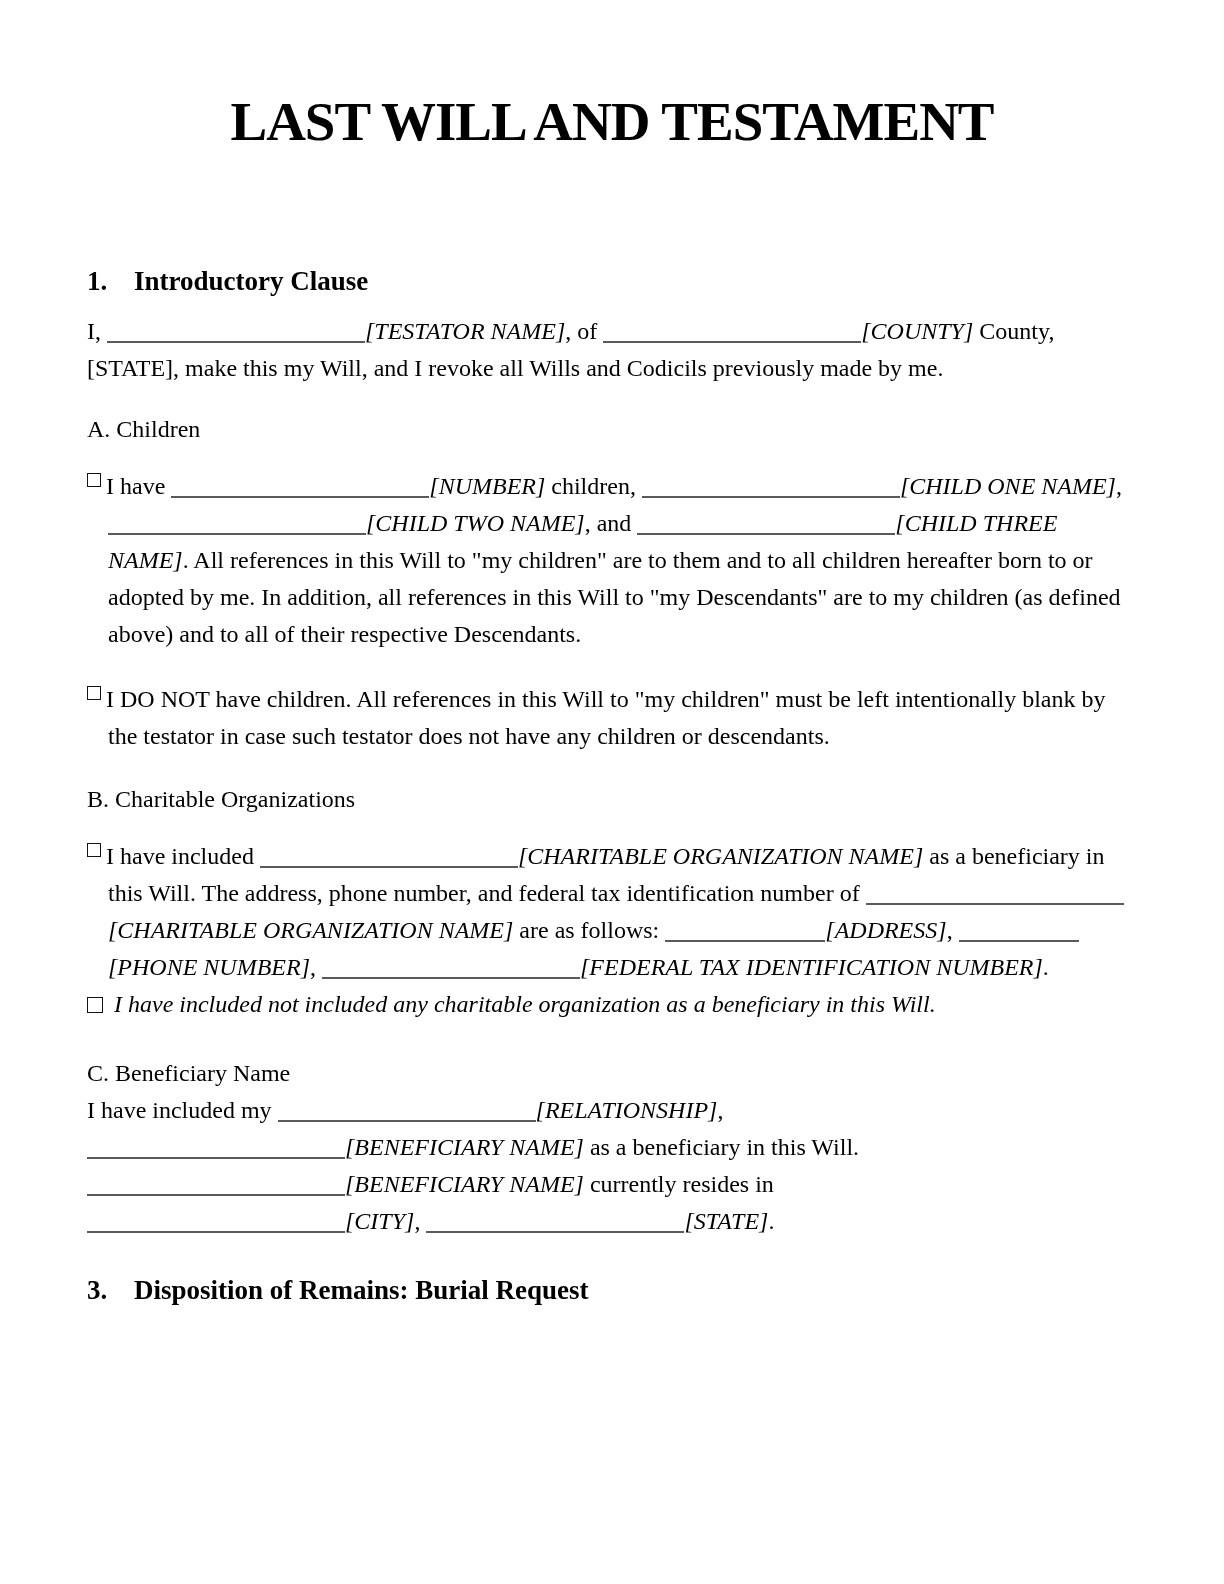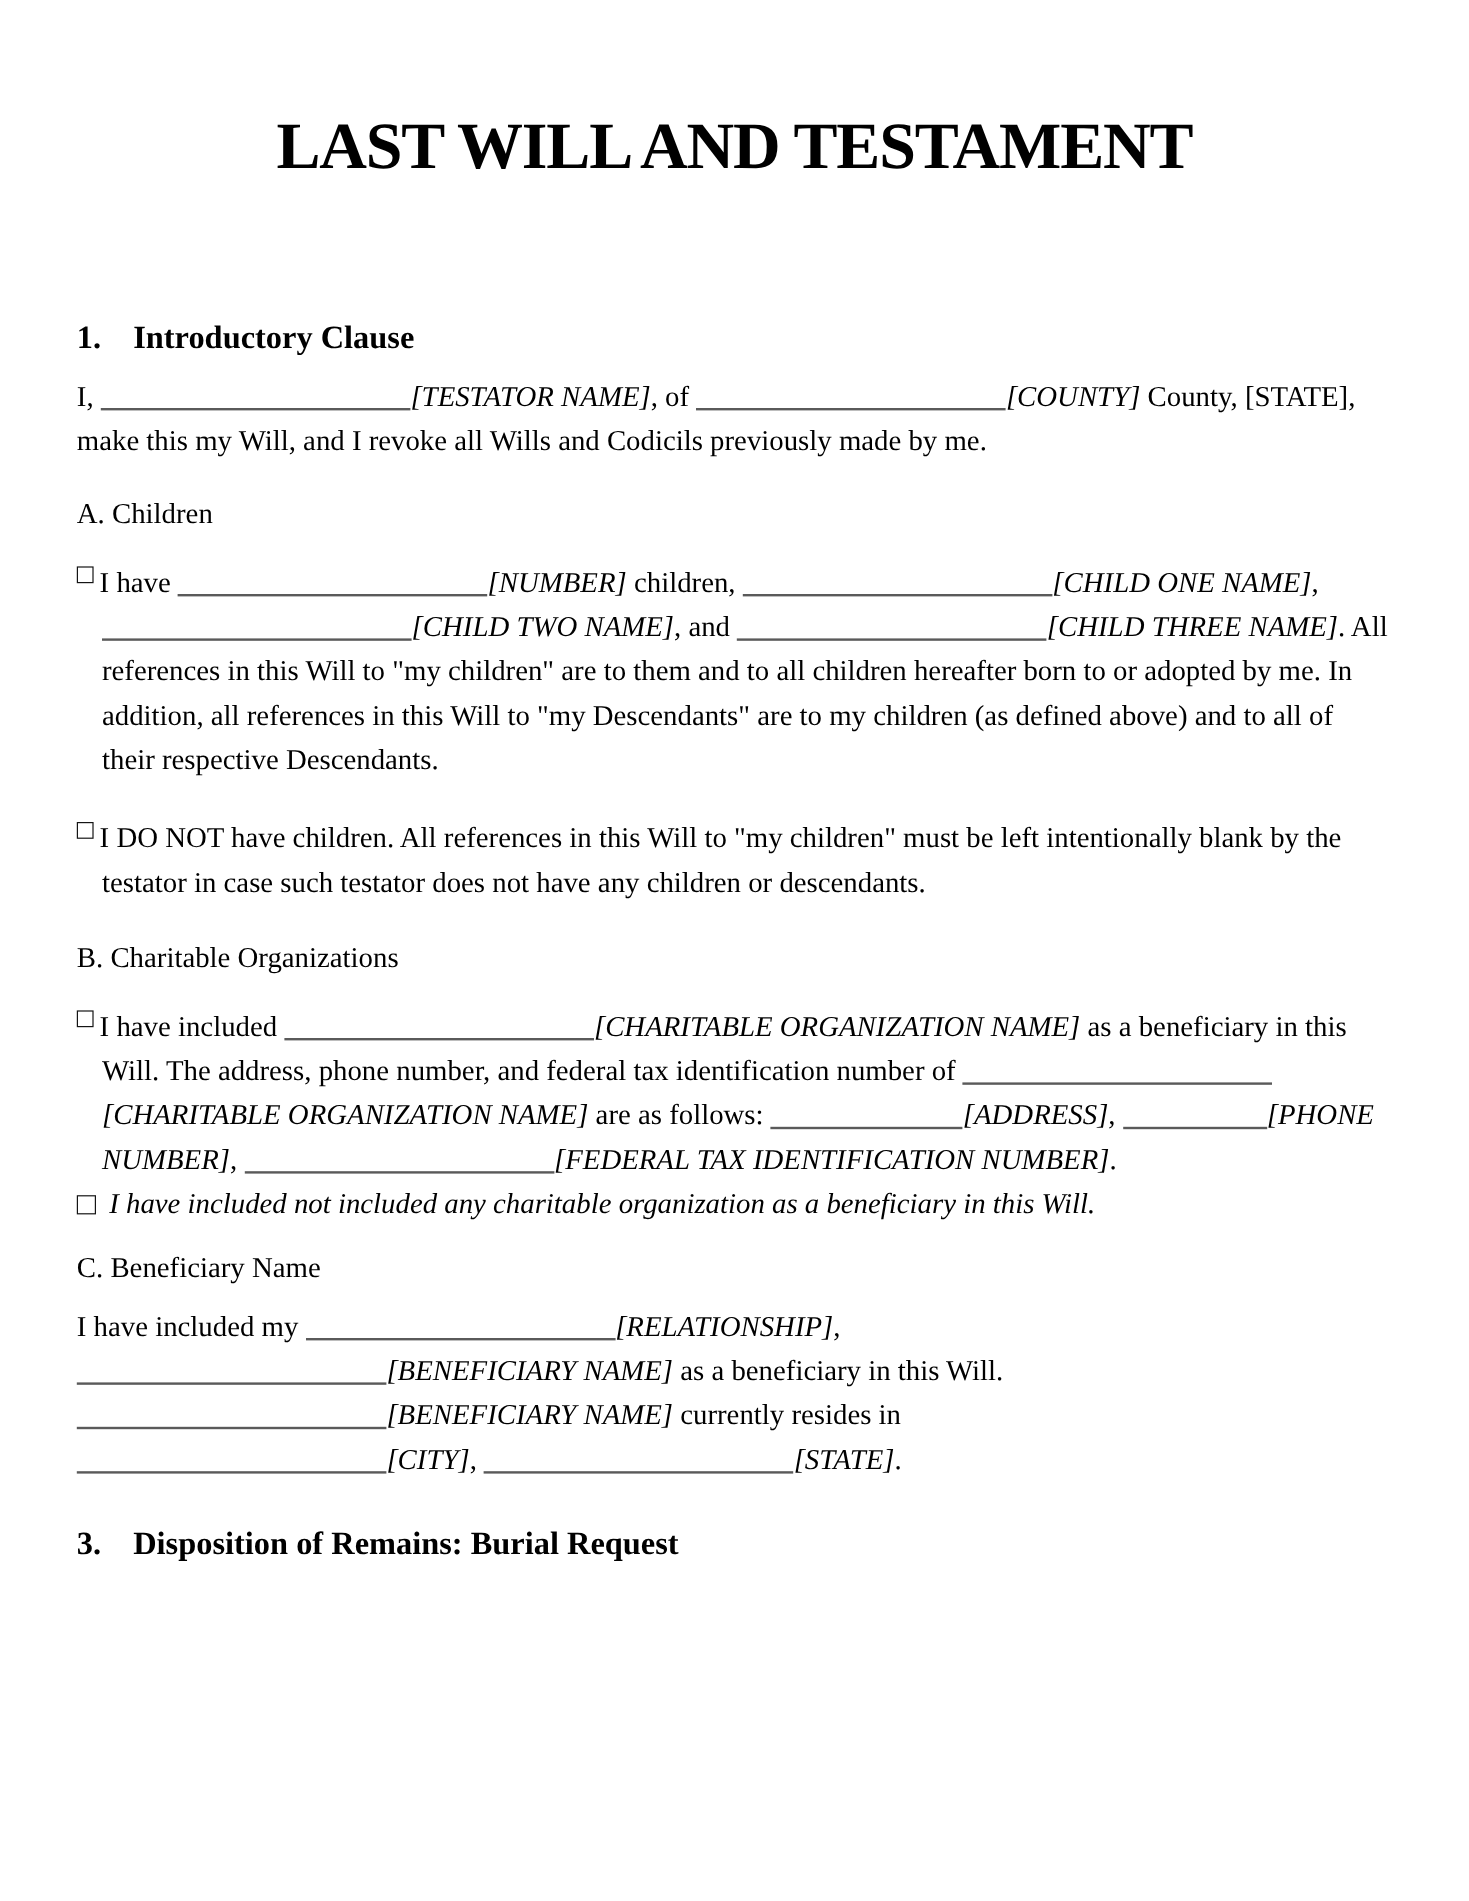--- a/index.html
+++ b/index.html
@@ -2,21 +2,21 @@
 <html><head>
 <meta charset="utf-8">
 <style>
   html,body{margin:0;padding:0;background:#ffffff;}
   .page{
     position:relative;
     width:1224px;height:1424px;
     margin:0 auto;
     background:#ffffff;
     box-sizing:border-box;
-    padding:0 64px;
+    padding:0 87px;
     font-family:"Liberation Serif", serif;
     color:#000;
     overflow:hidden;
   }
   .doc-title{
     margin:0;
     padding-top:90px;
     font-size:55px;
     font-weight:bold;
     text-align:center;
@@ -66,22 +66,22 @@
   
   [data-name="block-heading-intro"]{margin-top:112px;}
   [data-name="block-para-intro"]{margin-top:16px;}
   [data-name="block-heading-identification"]{margin-top:50px;}
   [data-name="block-label-children"]{margin-top:24px;}
   [data-name="block-cb-have-children"]{margin-top:20px;}
   [data-name="block-cb-no-children"]{margin-top:28px;}
   [data-name="block-label-charitable"]{margin-top:26px;}
   [data-name="block-cb-charity-included"]{margin-top:20px;}
   [data-name="block-cb-charity-none"]{font-style:italic;}
-  [data-name="block-label-beneficiary"]{margin-top:16px;}
-  [data-name="block-para-beneficiary"]{margin-top:12px;}
+  [data-name="block-label-beneficiary"]{margin-top:32px;}
+  [data-name="block-para-beneficiary"]{}
   [data-name="block-heading-remains"]{margin-top:34px;}
   
   .footer{
     position:absolute;
     left:113px;right:113px;top:1450px;
     height:66px;
   }
   .brand{
     position:absolute;left:0;top:2px;
     display:flex;align-items:center;

